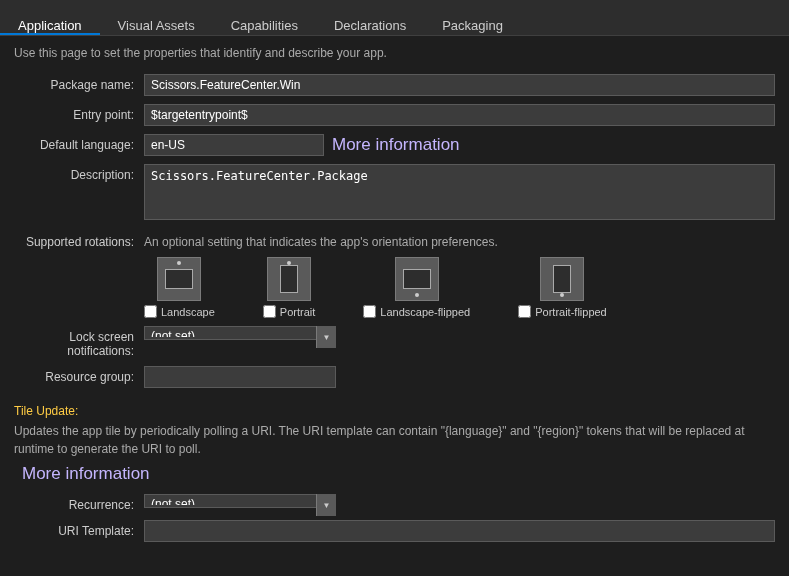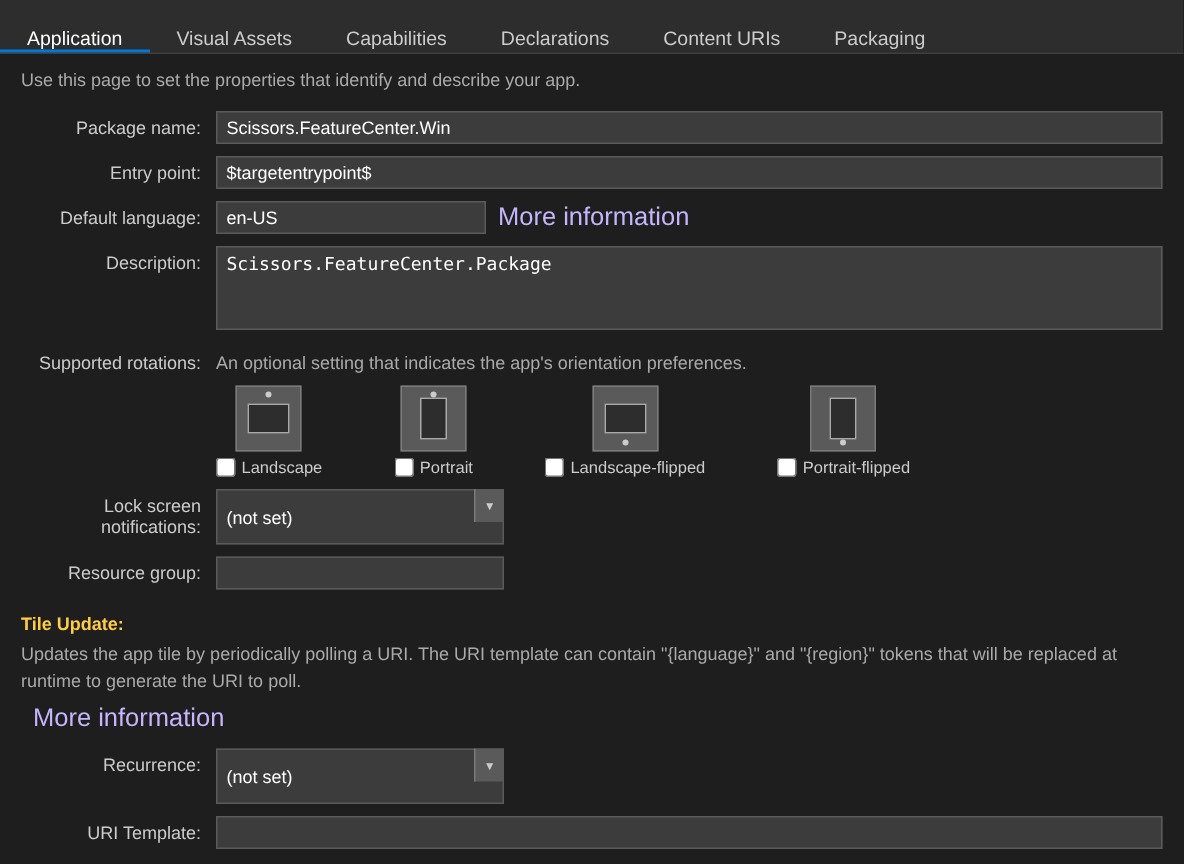--- a/index.html
+++ b/index.html
@@ -188,21 +188,21 @@
       white-space: nowrap;
     }
 
     
     select {
       background: #3c3c3c;
       border: 1px solid #5a5a5a;
       color: #ffffff;
       font-size: 12px;
       padding: 2px 22px 2px 6px;
-      height: 37px;
+      height: 14px;
       outline: none;
       appearance: none;
       -webkit-appearance: none;
       cursor: pointer;
       width: 192px;
     }
     .select-wrapper {
       position: relative;
       display: inline-block;
     }
@@ -218,21 +218,21 @@
       display: flex;
       align-items: center;
       justify-content: center;
       color: #cccccc;
       font-size: 8px;
     }
 
     
     .tile-update-title {
       font-size: 12px;
-      font-weight: bold;
+      font-weight: normal;
       color: #ffcc44;
       margin-bottom: 4px;
     }
     .tile-update-desc {
       font-size: 12px;
       color: #aaaaaa;
       margin-bottom: 6px;
       line-height: 1.5;
     }
 
@@ -257,23 +257,20 @@
     <span>Application</span>
   </div>
   <div class="tab-item">
     <span>Visual Assets</span>
   </div>
   <div class="tab-item">
     <span>Capabilities</span>
   </div>
   <div class="tab-item">
     <span>Declarations</span>
-  </div>
-  <div class="tab-item">
-    <span>Content URIs</span>
   </div>
   <div class="tab-item">
     <span>Packaging</span>
   </div>
 </div>
 
 <div class="content">
 
   <p class="page-description">Use this page to set the properties that identify and describe your app.</p>
 

